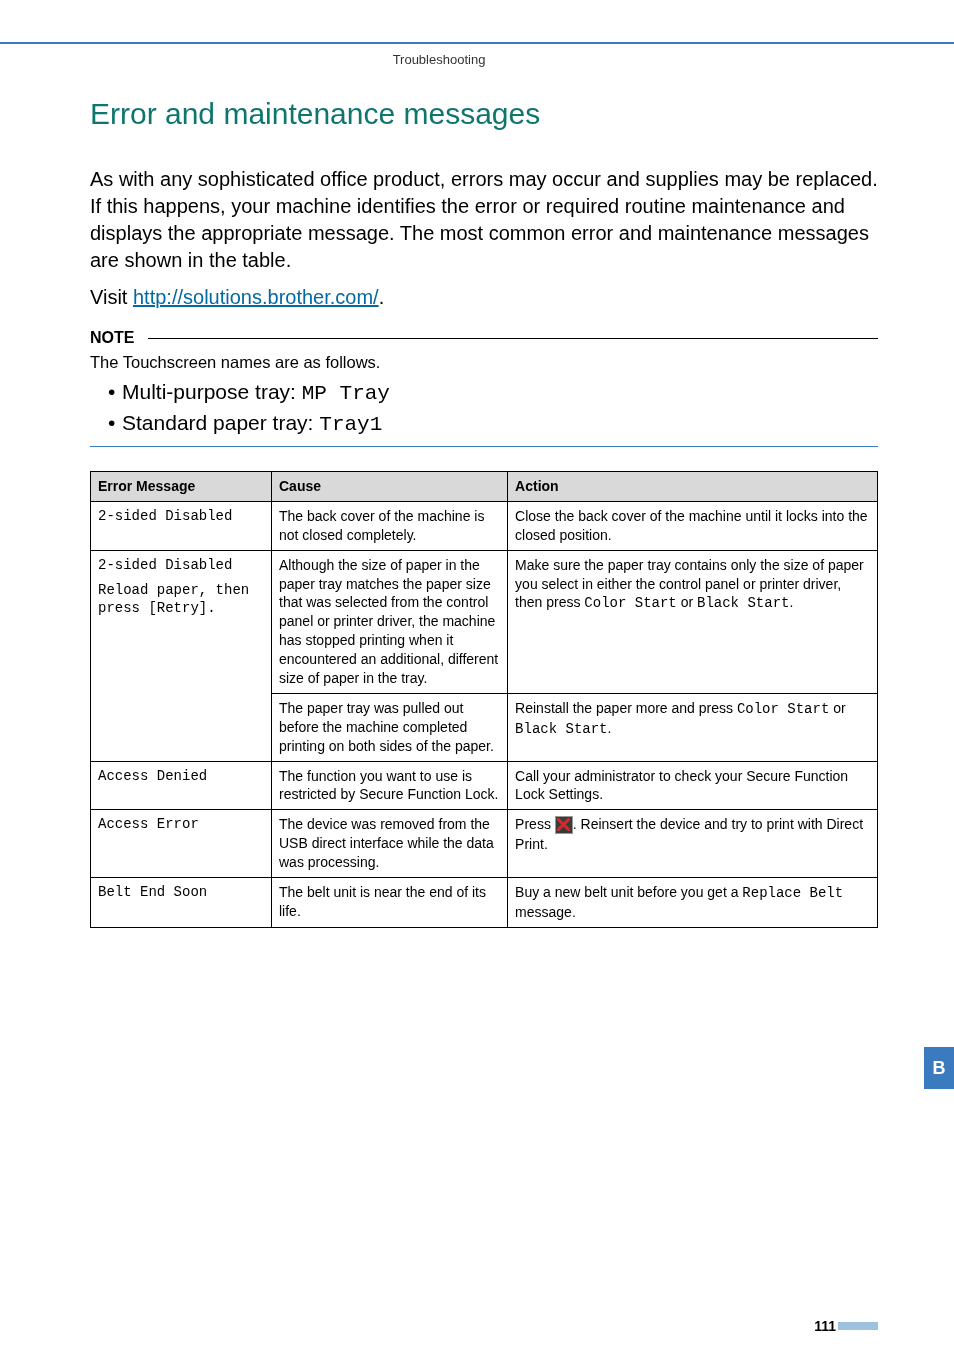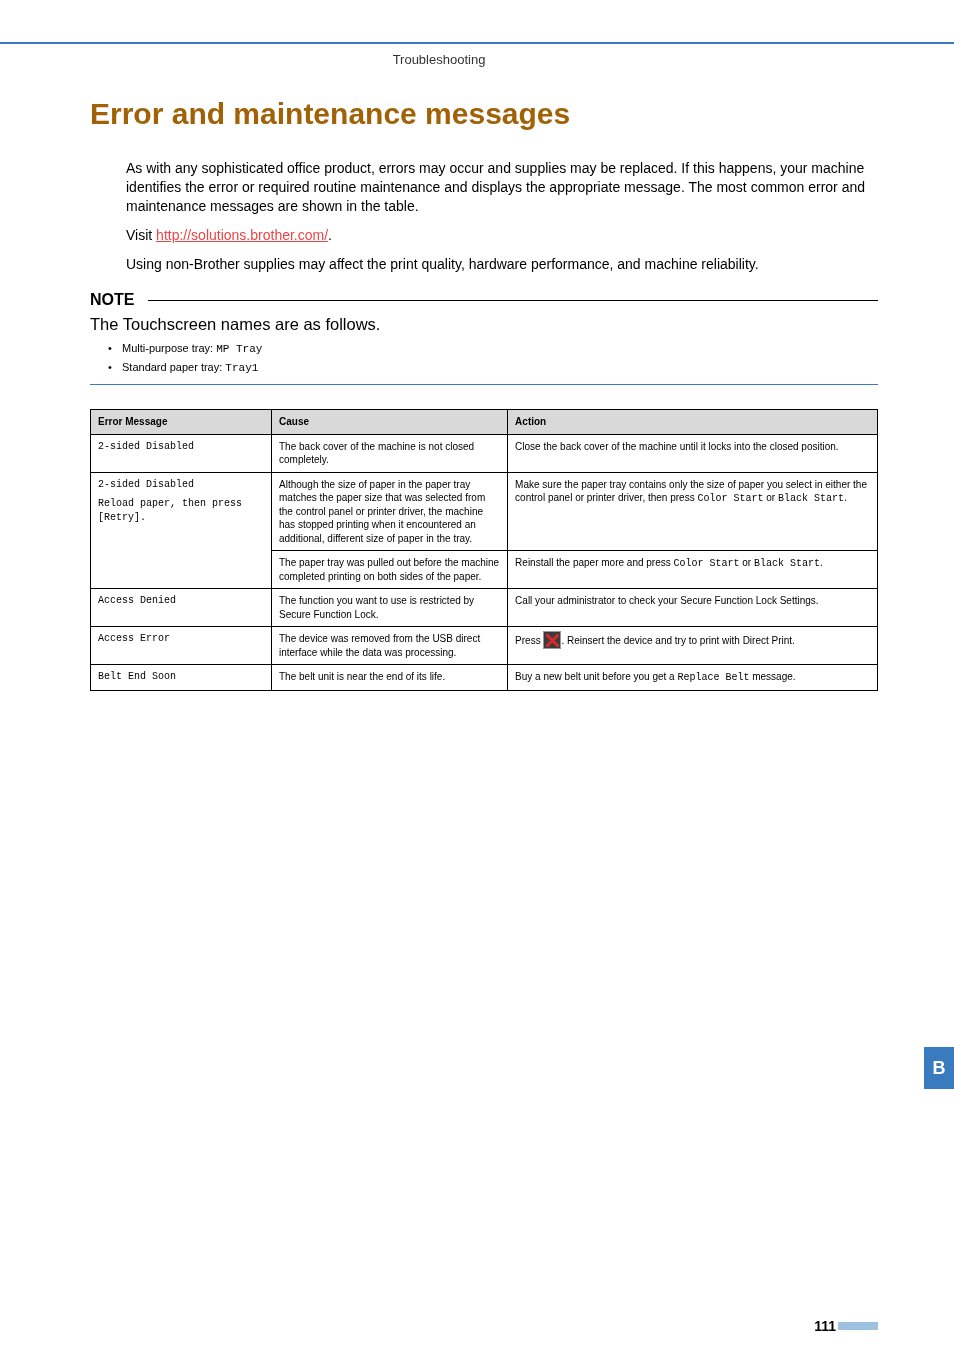--- a/index.html
+++ b/index.html
@@ -34,36 +34,35 @@
       font-size: 13px;
       color: #333;
     }
     
     .content {
       padding: 30px 76px 0 90px;
     }
     
     h1 {
       font-size: 30px;
-      font-weight: bold;
-      margin-bottom: 28px;
-      color: #a16207;
+      font-weight: normal;
+      margin-bottom: 35px;
+      color: #0f766e;
     }
     
     .intro-para {
-      font-size: 14px;
+      font-size: 20px;
       line-height: 1.35;
       margin-bottom: 10px;
       color: #000;
-      margin-left: 36px;
     }
     
     .link {
       text-decoration: underline;
-      color: #ef4444;
+      color: #0369a1;
     }
     
     .note-header {
       display: flex;
       align-items: center;
       margin-top: 18px;
       margin-bottom: 6px;
     }
     
     .note-label {
@@ -82,21 +81,21 @@
       font-size: 16.5px;
       margin-bottom: 8px;
     }
     
     .bullet-list {
       list-style: none;
       padding-left: 18px;
     }
     
     .bullet-list li {
-      font-size: 11px;
+      font-size: 21px;
       margin: 6px 0;
       position: relative;
       padding-left: 14px;
     }
     
     .bullet-list li::before {
       content: "•";
       position: absolute;
       left: 0;
       top: 0;
@@ -108,21 +107,21 @@
     
     .note-end-line {
       border-top: 1.5px solid #3a7bbf;
       margin-top: 10px;
       margin-bottom: 24px;
     }
     
     table.error-table {
       width: 100%;
       border-collapse: collapse;
-      font-size: 10px;
+      font-size: 14px;
       padding-left: 8px;
     }
     
     table.error-table th,
     table.error-table td {
       border: 1px solid #000;
       padding: 5px 7px;
       text-align: left;
       vertical-align: top;
       line-height: 1.35;
@@ -197,21 +196,20 @@
   <div class="top-line"></div>
   <div class="header-breadcrumb">Troubleshooting</div>
 
   <div class="content">
     <h1>Error and maintenance messages</h1>
 
     <p class="intro-para">As with any sophisticated office product, errors may occur and supplies may be replaced. If this happens, your machine identifies the error or required routine maintenance and displays the appropriate message. The most common error and maintenance messages are shown in the table.</p>
     <p class="intro-para">
       <span>Visit </span><a class="link">http://solutions.brother.com/</a><span>.</span>
     </p>
-    <p class="intro-para">Using non-Brother supplies may affect the print quality, hardware performance, and machine reliability.</p>
 
     <div class="note-header">
       <span class="note-label">NOTE</span>
       <span class="note-line"></span>
     </div>
     <p class="note-body">The Touchscreen names are as follows.</p>
     <ul class="bullet-list">
       <li><span>Multi-purpose tray: </span><span class="mono">MP Tray</span></li>
       <li><span>Standard paper tray: </span><span class="mono">Tray1</span></li>
     </ul>

